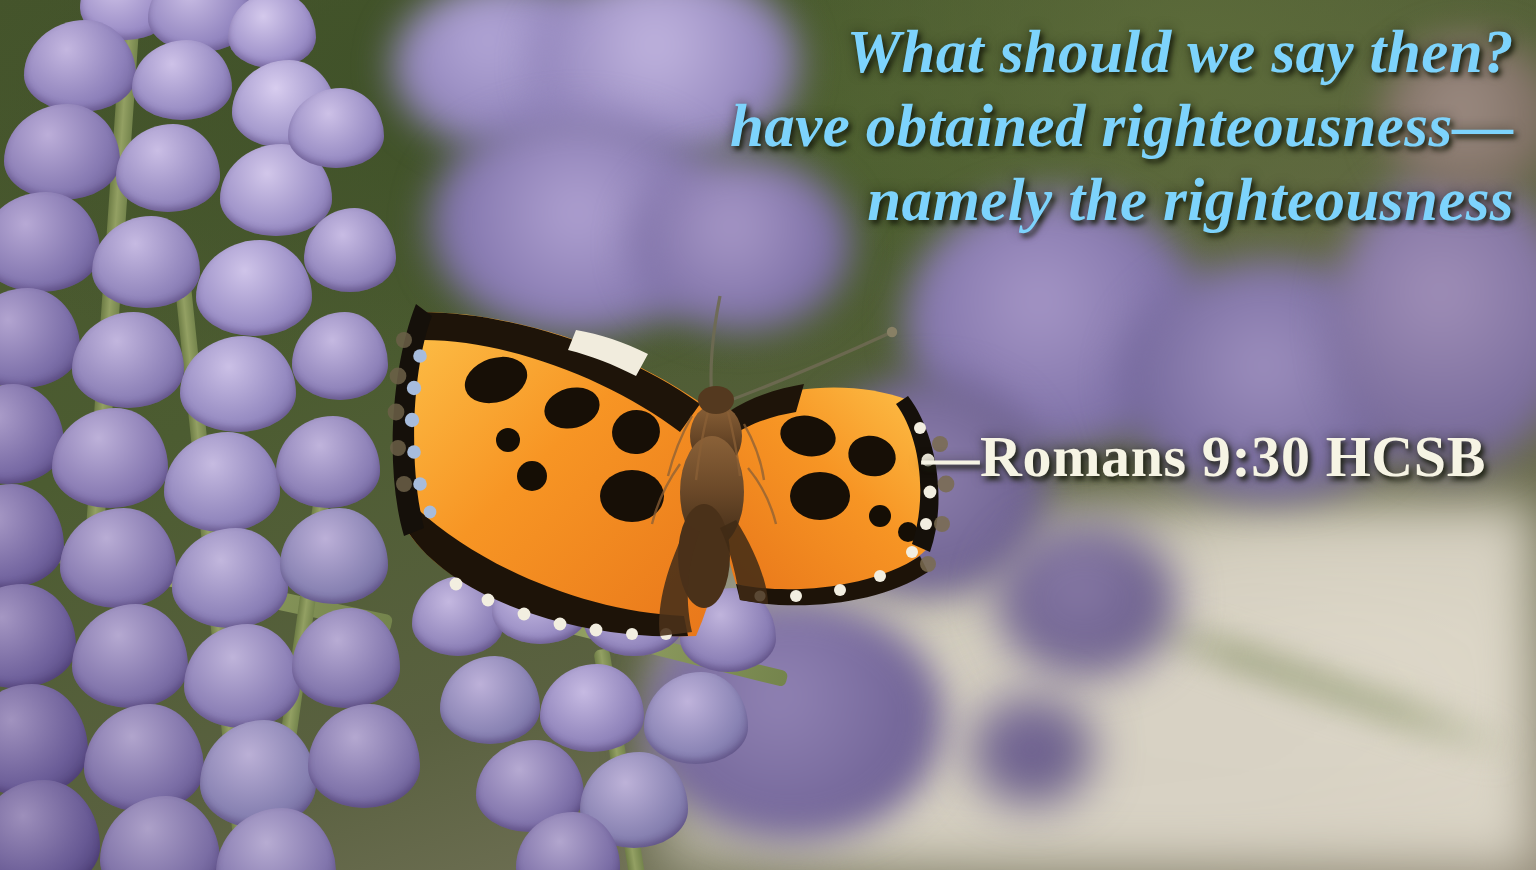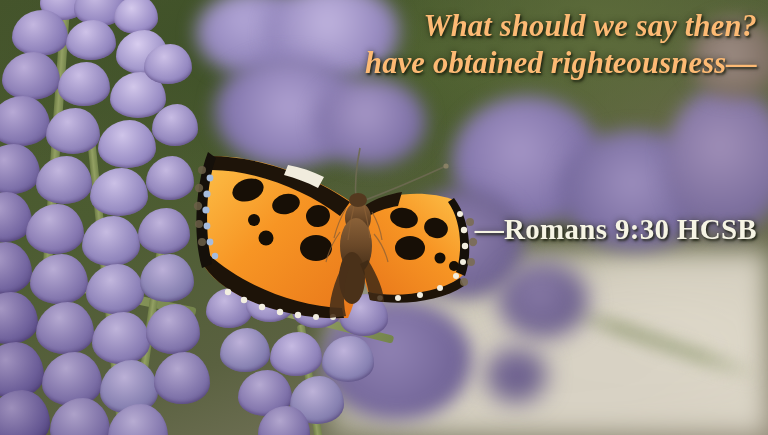--- a/index.html
+++ b/index.html
@@ -77,35 +77,35 @@
   }
   #butterfly svg { display: block; }
 
   
   #verse {
     position: absolute;
     right: 11px;
     top: 8px;
     width: 700px;
     text-align: right;
-    color: #fdba74;
+    color: #7dd3fc;
     font-style: italic;
     font-weight: 700;
     font-size: 30.5px;
     line-height: 37px;
     letter-spacing: 0.2px;
     text-shadow:
       1.5px 2px 2.5px rgba(26,30,14,0.85),
       0 0 6px rgba(20,24,10,0.55);
     white-space: nowrap;
   }
   #verse .line { display: block; }
   #citation {
     position: absolute;
-    right: 11px;
+    right: 25px;
     top: 212px;
     width: 700px;
     text-align: right;
     color: #f6f4e4;
     font-style: normal;
     font-weight: 700;
     font-size: 29px;
     line-height: 34px;
     letter-spacing: 0.3px;
     text-shadow:
@@ -320,16 +320,17 @@
 
         <path d="M156 120 C146 140 140 160 142 176 L158 174 C154 156 156 138 162 124 Z" fill="#4a3119" opacity="0.9"></path>
         <path d="M180 118 C190 134 196 150 196 160 L182 158 C180 144 176 130 172 122 Z" fill="#3f2a15" opacity="0.85"></path>
       </g>
     </svg>
   </div>
 
   <div id="verse">
     <span class="line">What should we say then?</span>
     <span class="line">have obtained righteousness—</span>
+    <span class="line">namely the righteousness</span>
   </div>
   <div id="citation">—Romans 9:30 HCSB</div>
 
 </div>
 
 </body></html>

